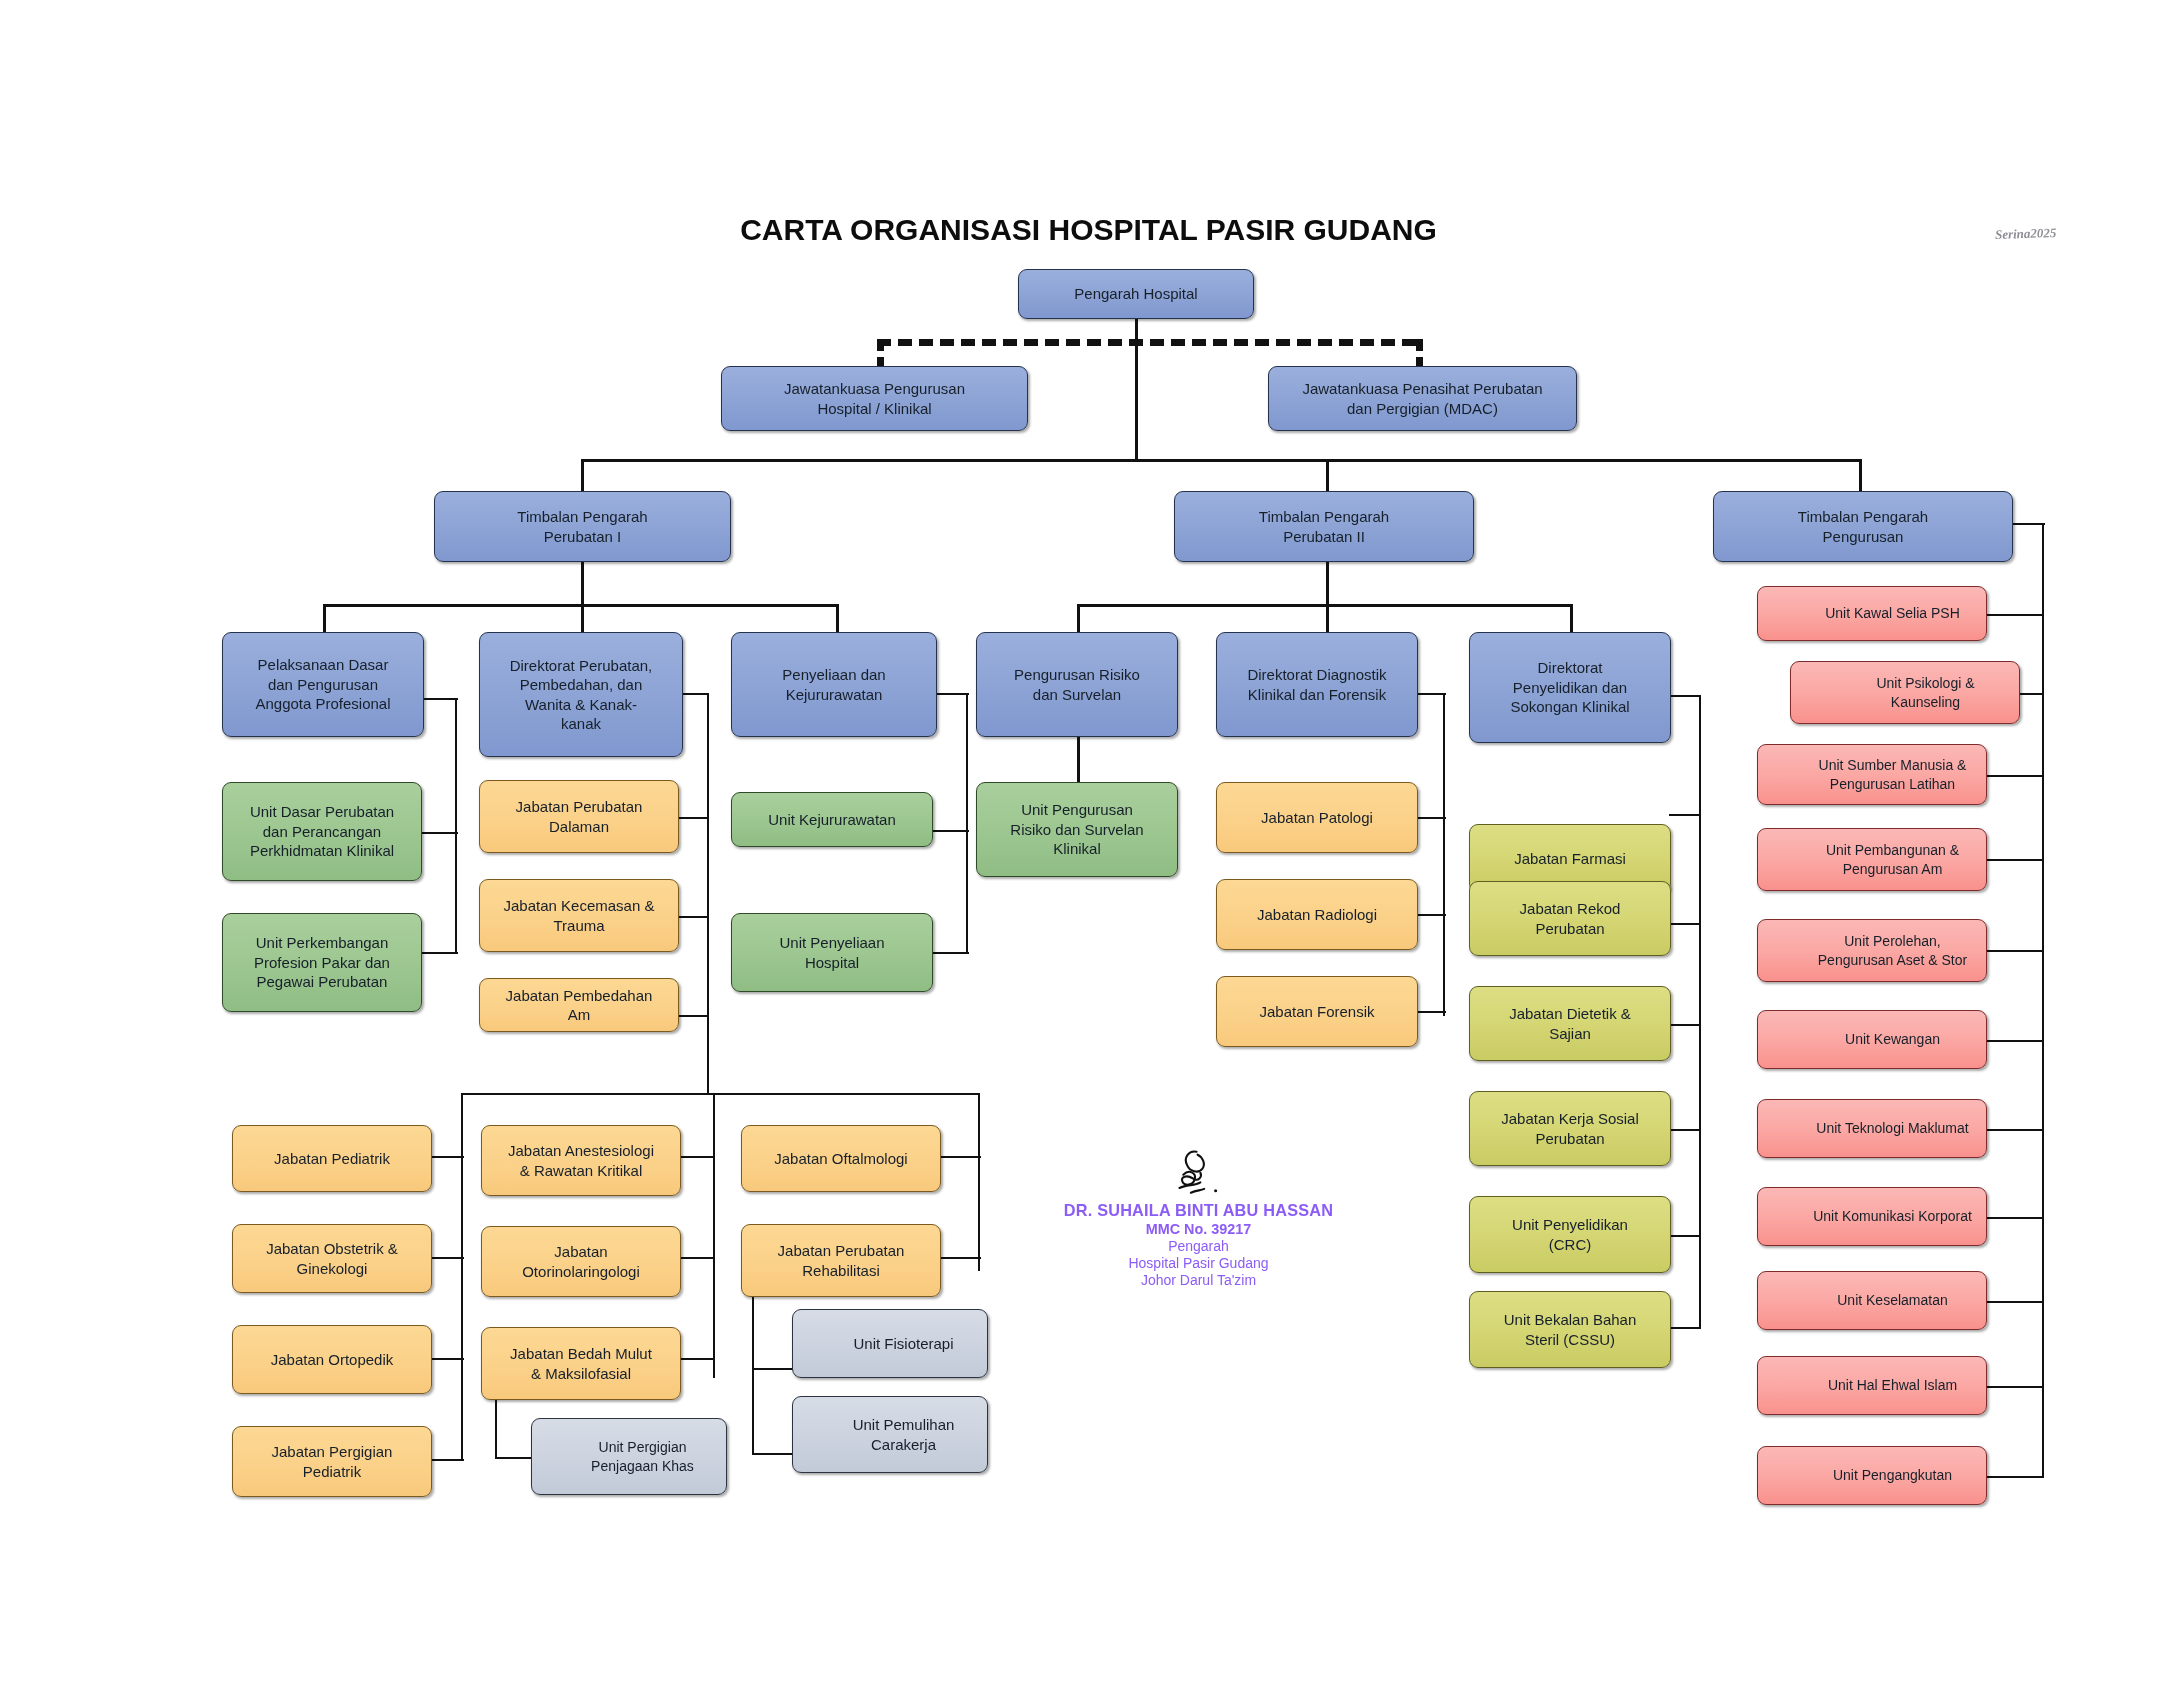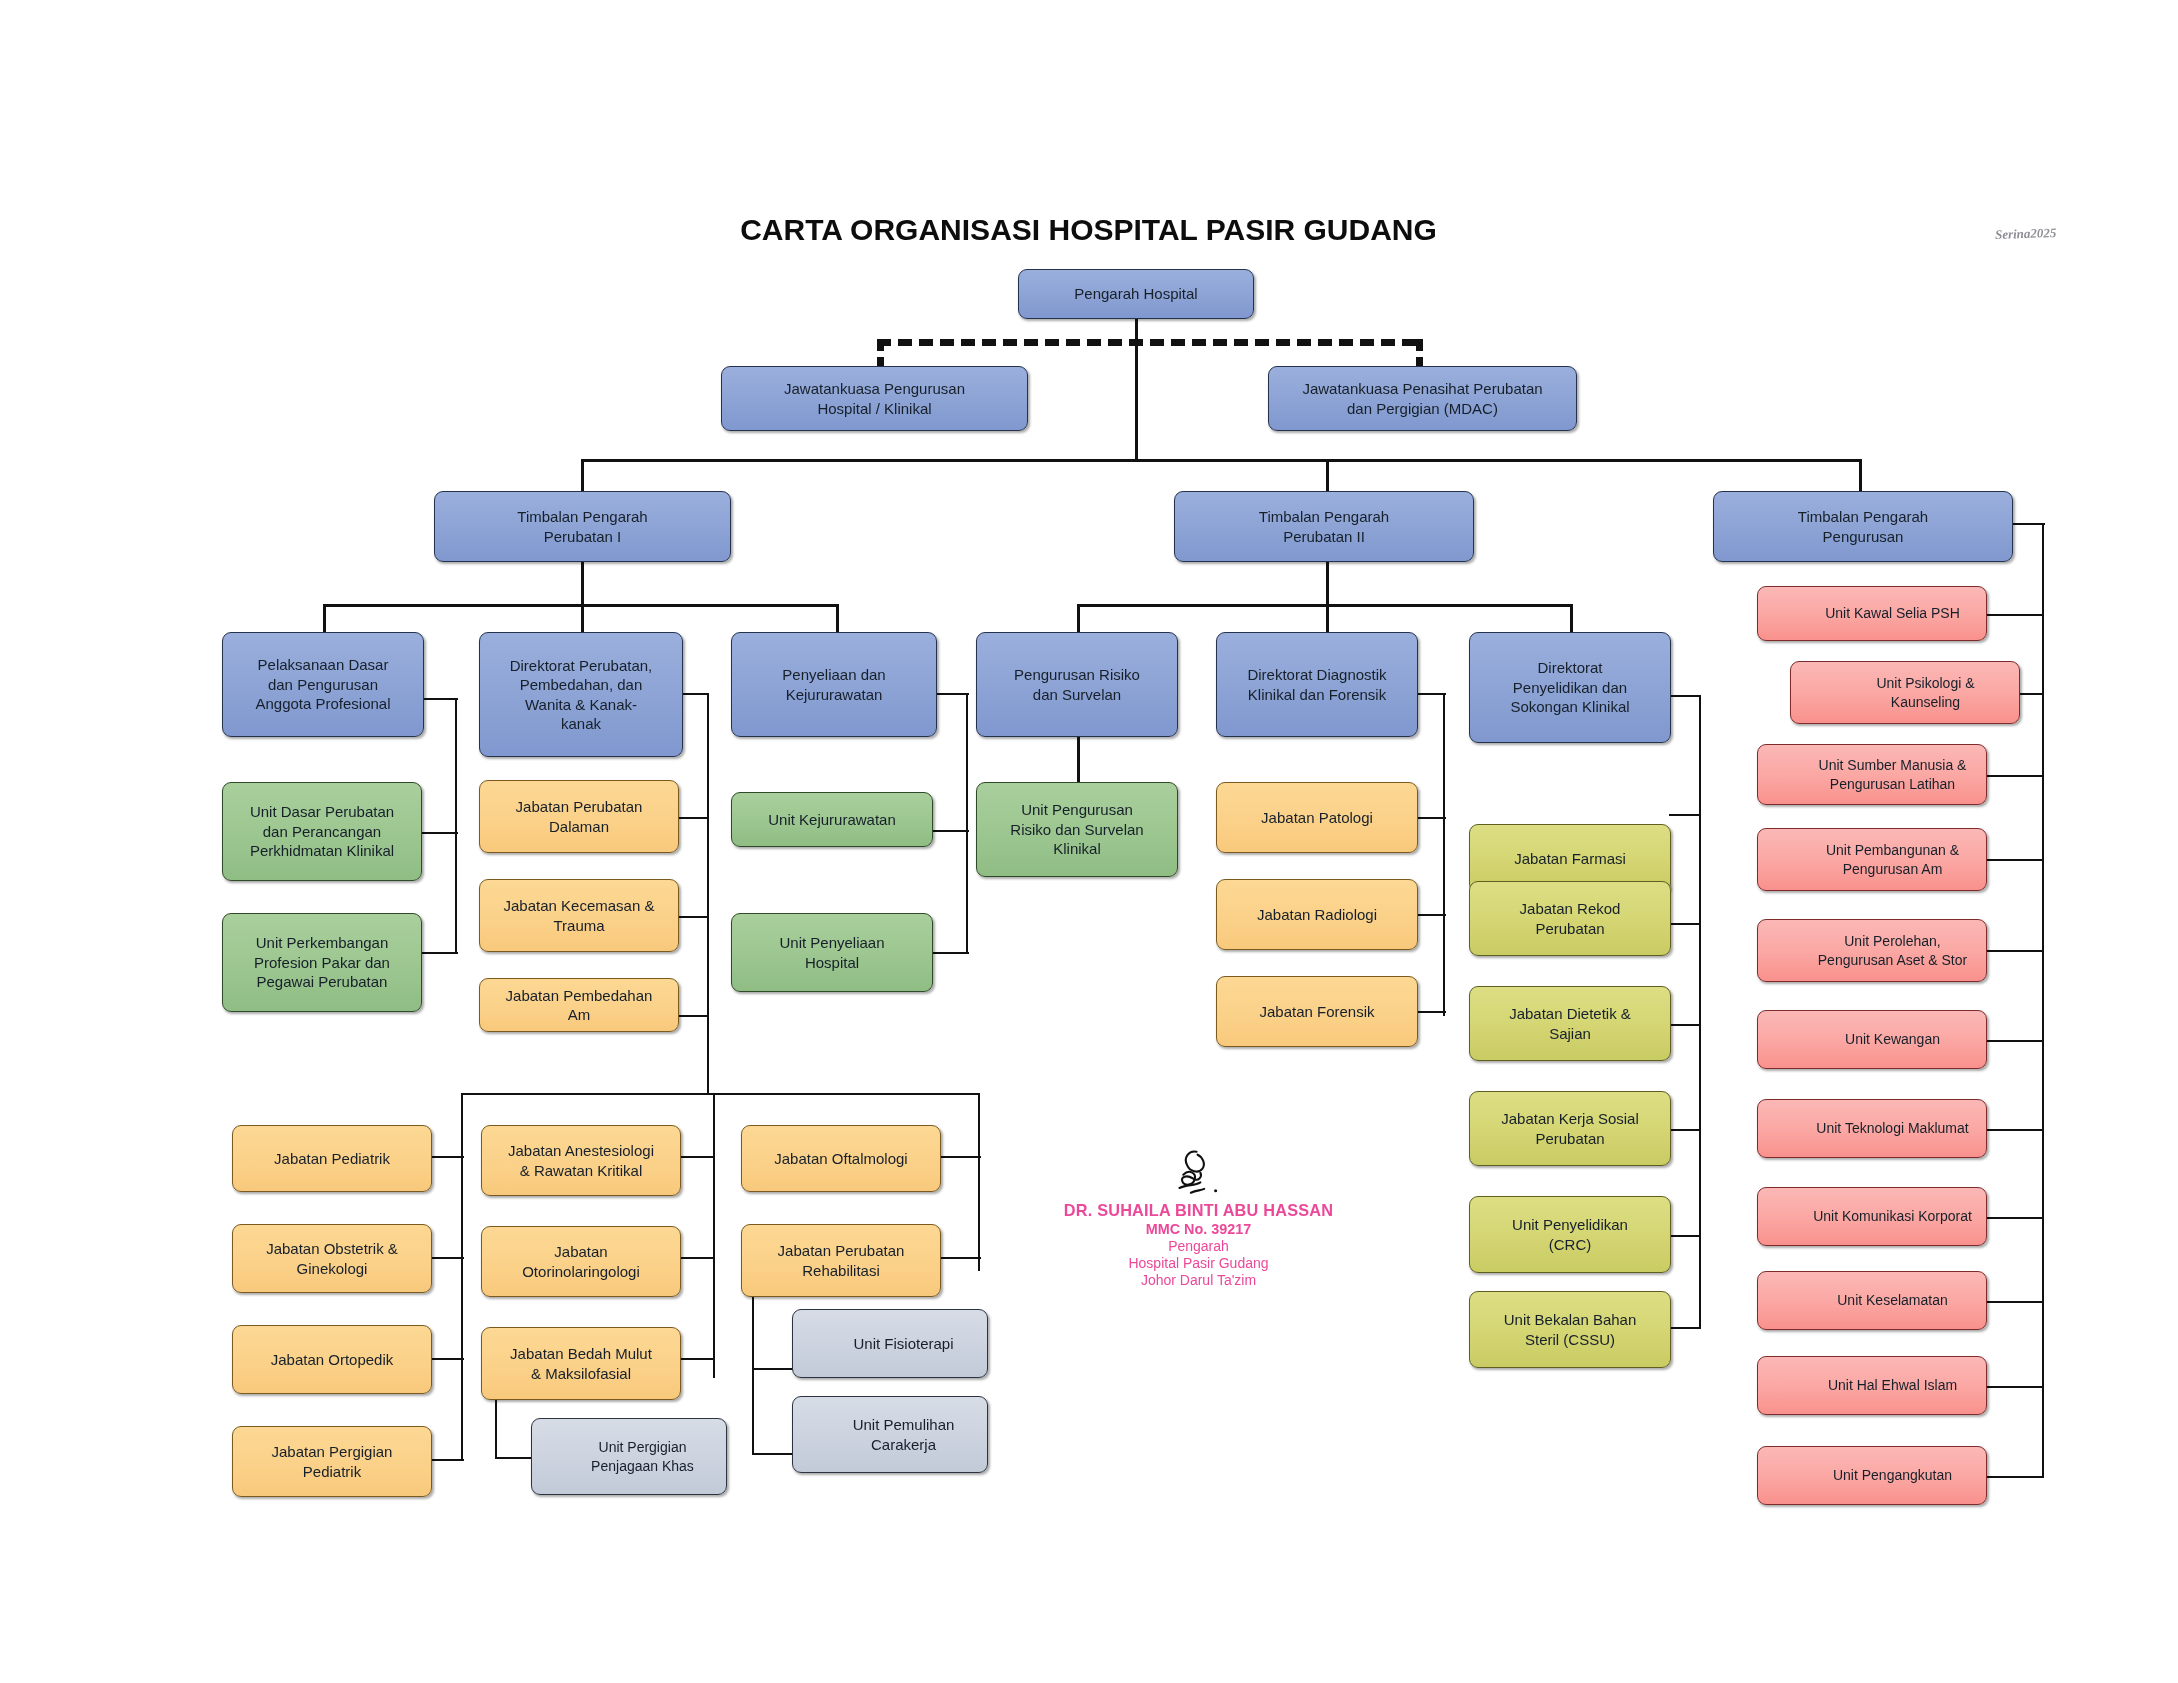--- a/index.html
+++ b/index.html
@@ -74,21 +74,21 @@
   .dash-h{
     position:absolute;height:0;border-top:7px dashed #111111;
   }
   .dash-v{
     position:absolute;width:0;border-left:7px dashed #111111;
   }
 
   
   #signature-block{
     position:absolute;left:1030px;top:1148px;width:337px;text-align:center;
-    color:#ec4899;
+    color:#8b5cf6;
   }
   #sig-mark{
     display:block;height:59px;margin:0 auto -6px auto;width:119px;
   }
   #sig-name{font-size:16.3px;font-weight:bold;letter-spacing:0.2px;}
   #sig-mmc{font-size:14.4px;font-weight:bold;margin-top:1px;}
   #sig-role,#sig-org,#sig-state{font-size:14px;margin-top:1px;}
 </style>
 </head>
 <body>

